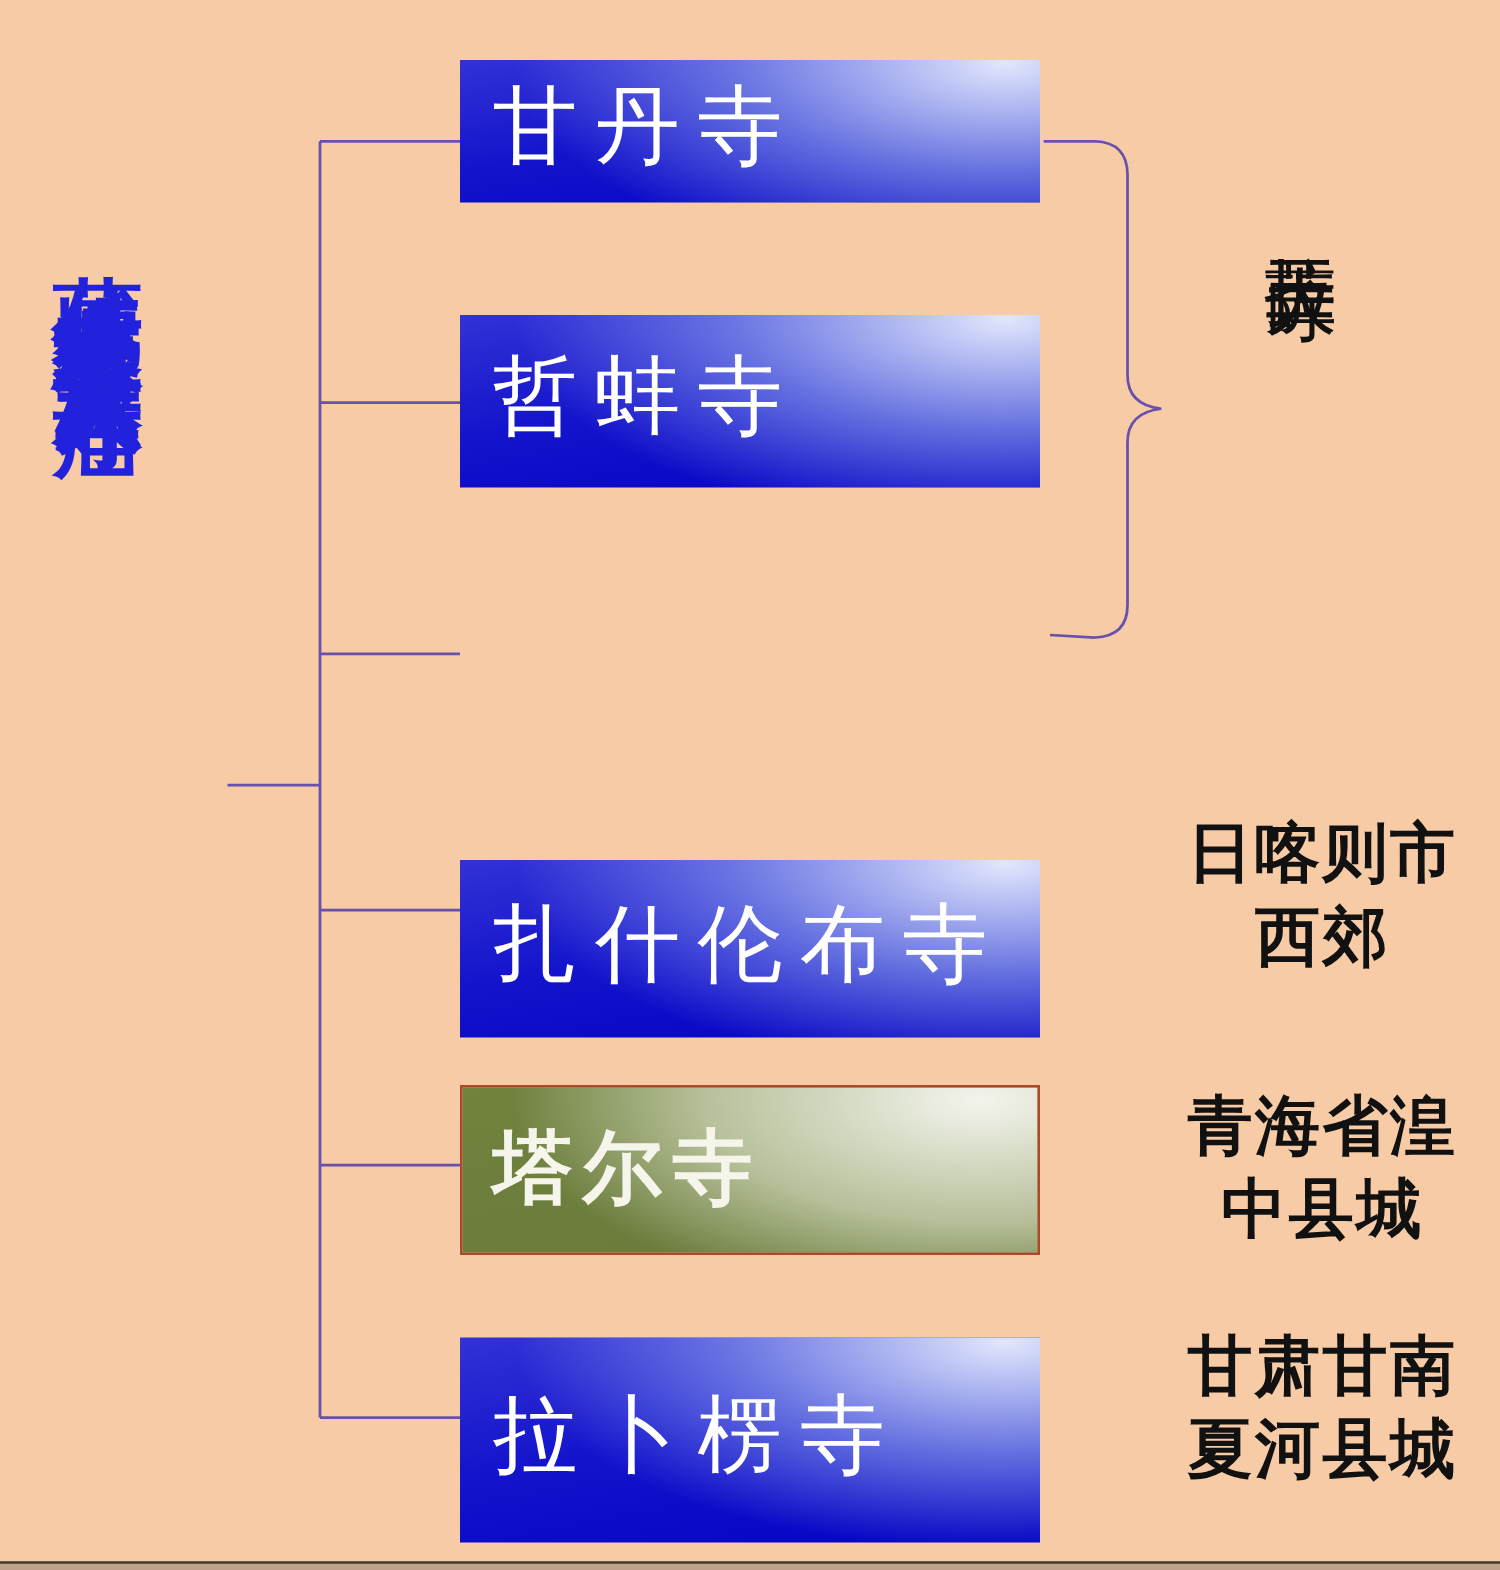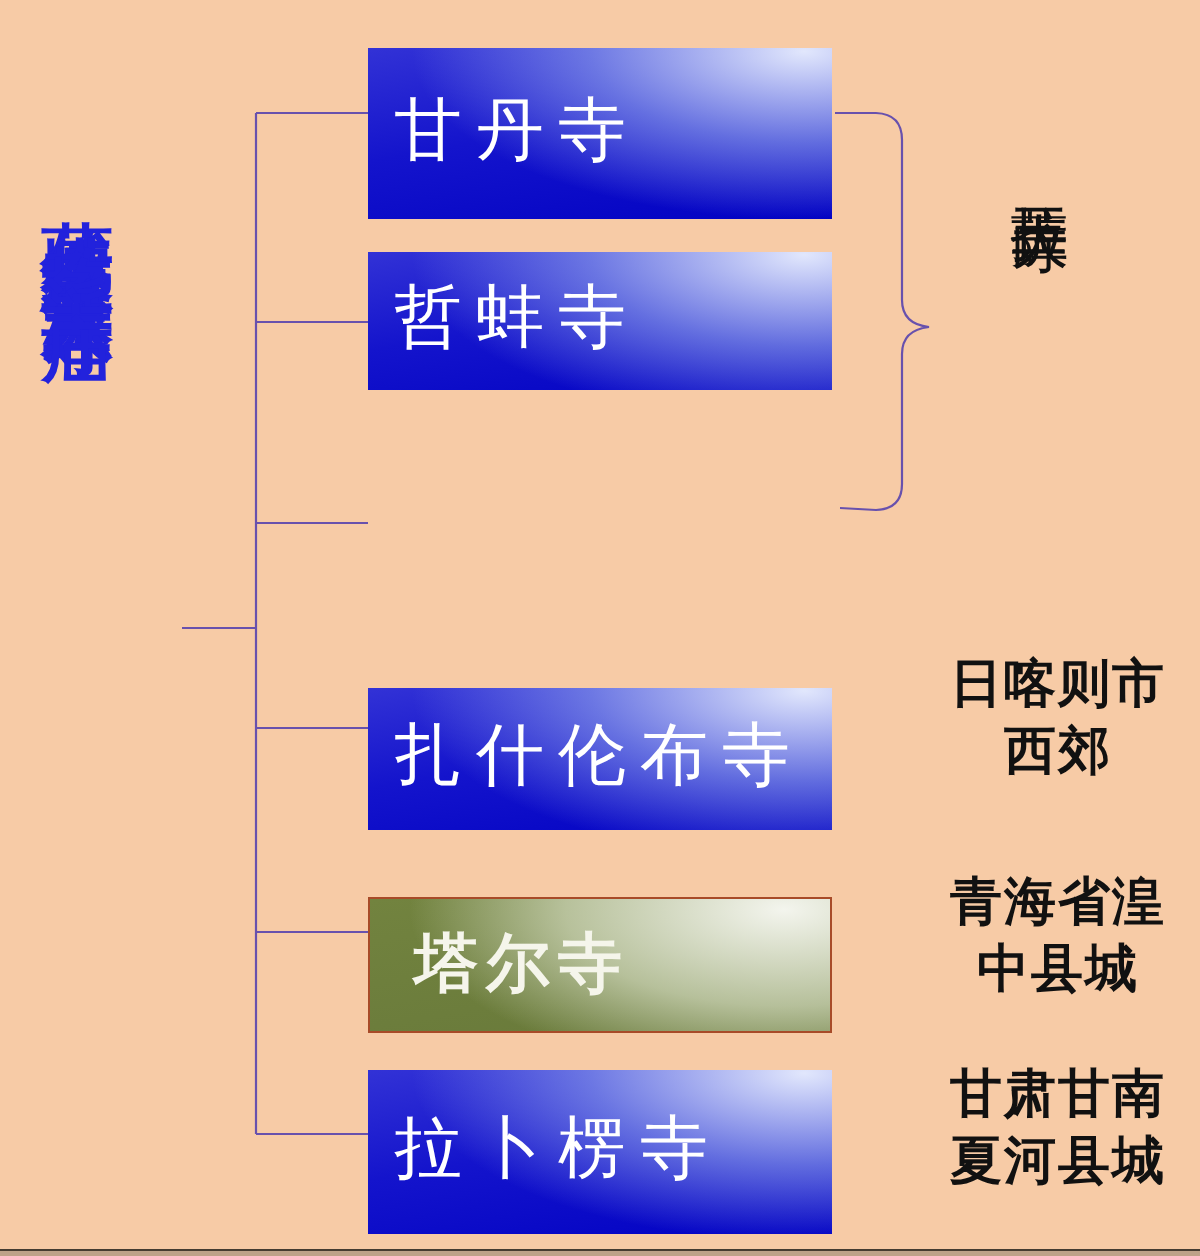--- a/index.html
+++ b/index.html
@@ -49,25 +49,25 @@
       linear-gradient(170deg, #72833F 0%, #68793A 100%);
     border:2px solid #A84B28;
   }
   .box.green .box-label{
     color:#F5F5EB;
     font-size:64px;font-weight:800;line-height:1;
     padding-left:24px;letter-spacing:8px;
     white-space:nowrap;
     transform:translateY(-2px);
   }
-  .box1{top:48px;height:171px;text-align:center;}
+  .box1{top:48px;height:114px;text-align:center;}
   .box2{top:252px;height:138px;}
   .box3{top:454px;height:139px;}
   .box4{top:688px;height:142px;}
-  .box5{top:897px;height:136px;padding-left:20px;}
+  .box5{top:868px;height:136px;}
   .box6{top:1070px;height:164px;}
 
   
   .lhasa-label{
     position:absolute;left:1008px;top:160px;height:330px;
     writing-mode:vertical-rl;text-orientation:upright;
     font-size:58px;font-weight:500;color:#111111;
     letter-spacing:2px;line-height:1.1;
   }
   .loc-label{

